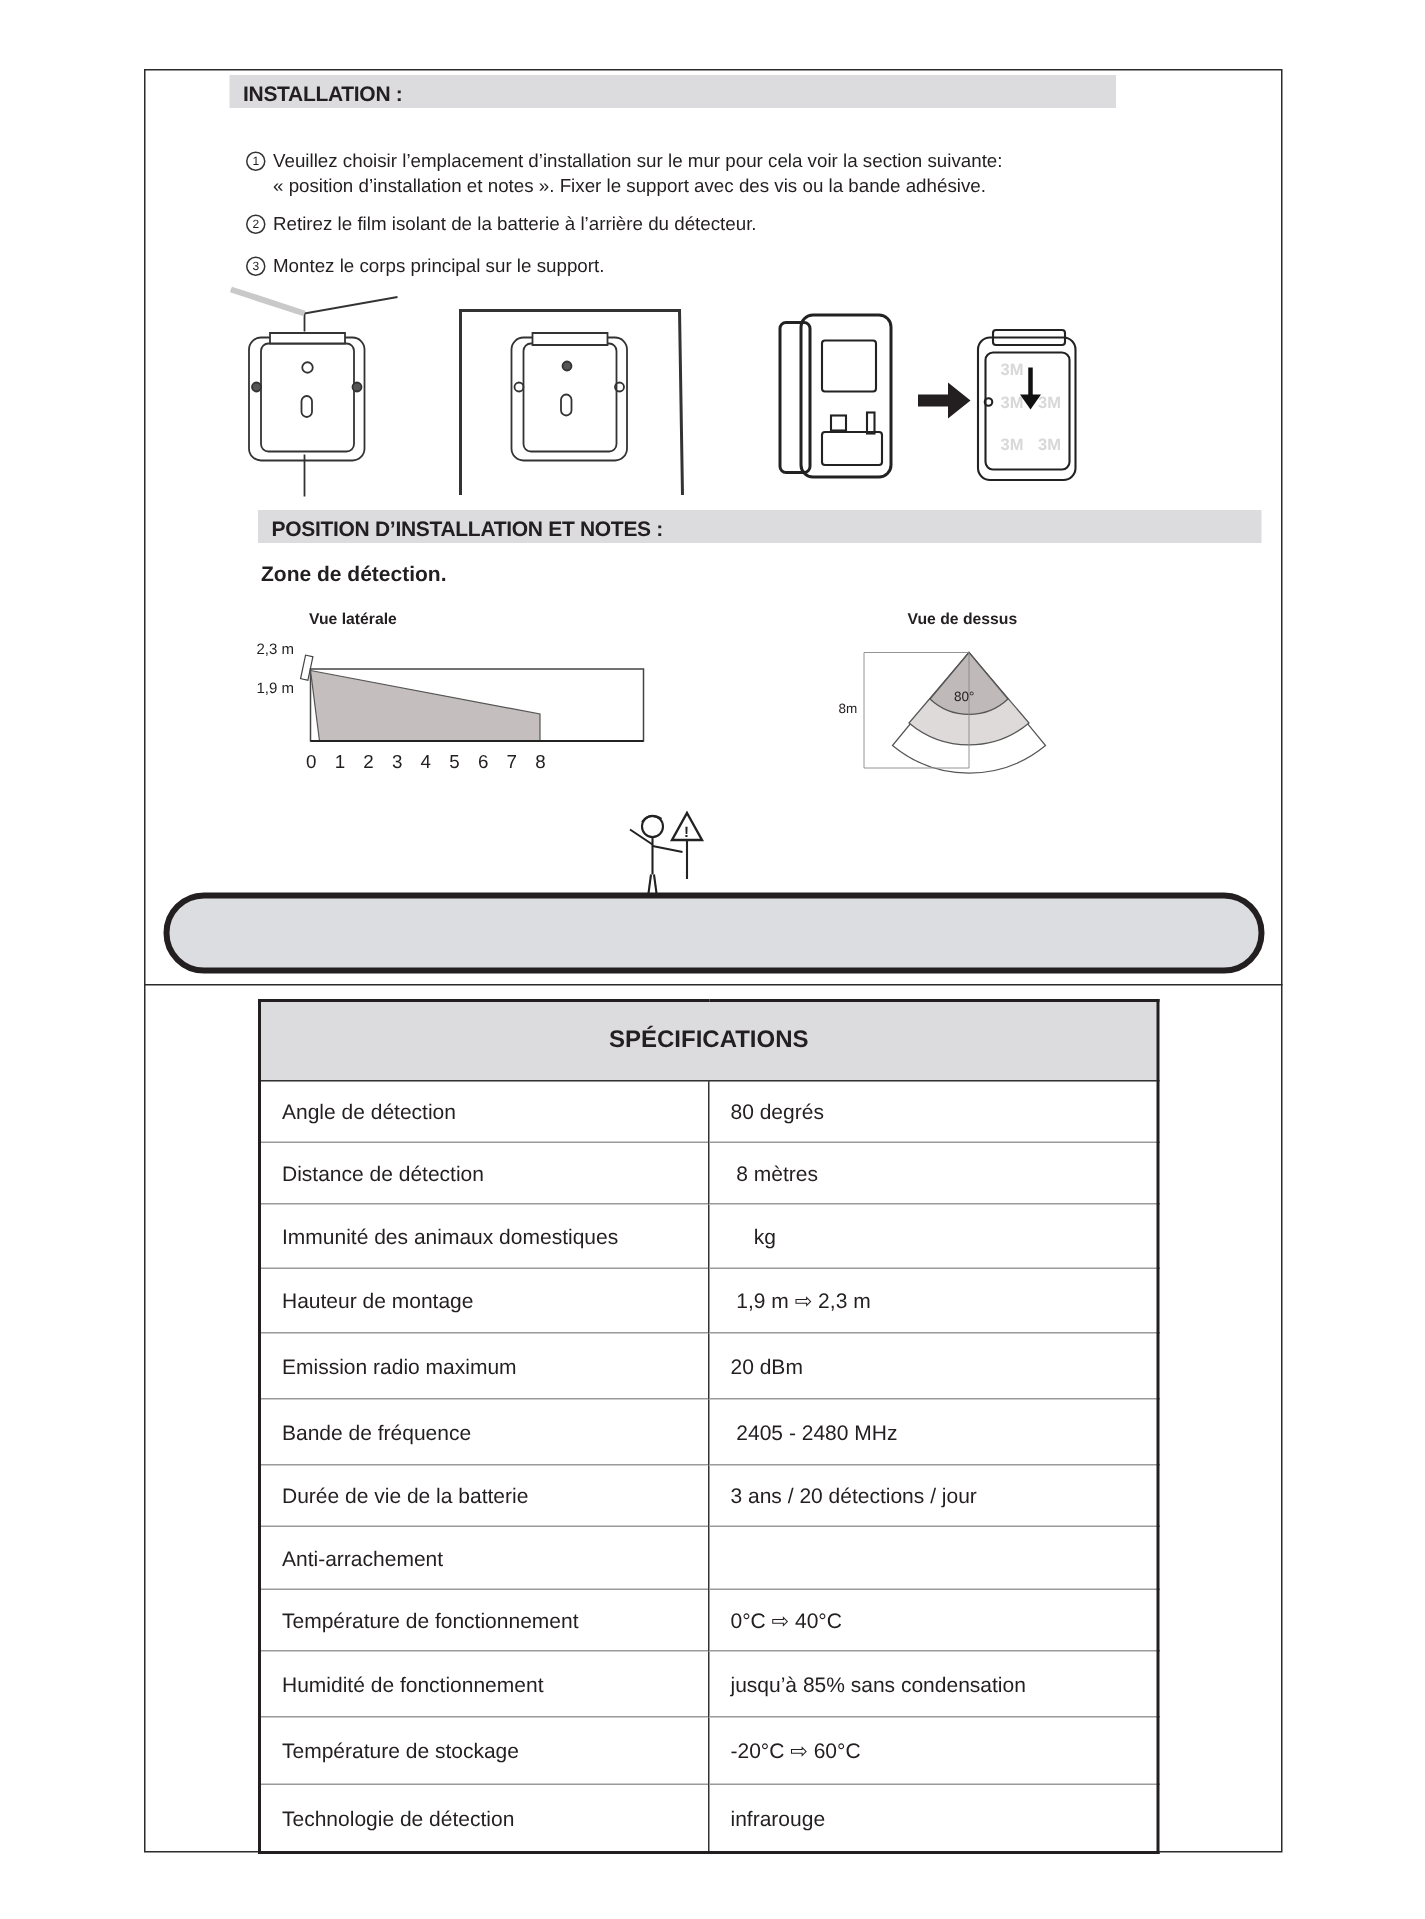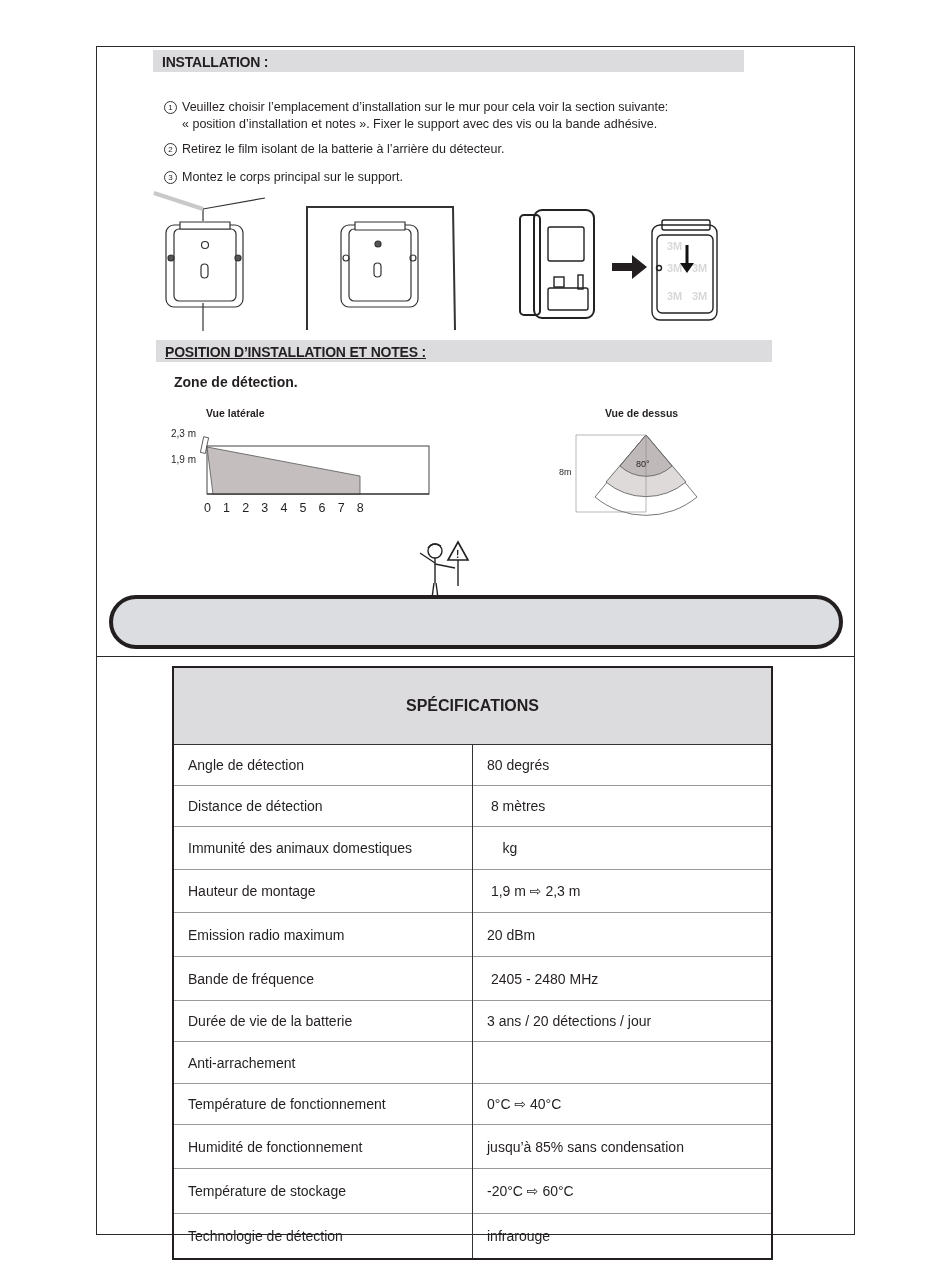--- a/index.html
+++ b/index.html
@@ -5,36 +5,36 @@
   html, body { margin:0; padding:0; background:#ffffff; }
   body { width:950px; height:1279px; position:relative; overflow:hidden;
          font-family:"Liberation Sans", "DejaVu Sans", sans-serif; color:#231f20; }
   .page-border { position:absolute; left:96px; top:46px; width:759px; height:1189px;
                  border:1.5px solid #2b2b2b; box-sizing:border-box; }
   .h-divider { position:absolute; left:96px; top:656px; width:759px; height:0;
                border-top:1.5px solid #2b2b2b; }
   .section-bar { position:absolute; background:#dcdcde; font-weight:bold; font-size:14px;
                  letter-spacing:-0.2px; box-sizing:border-box; padding-left:9px; }
   .bar1 { left:153px; top:50px; width:591px; height:22px; line-height:24px; }
-  .bar2 { left:156px; top:340px; width:616px; height:22px; line-height:25px;text-decoration:underline; }
+  .bar2 { left:172px; top:340px; width:669px; height:22px; line-height:25px; }
   .step { position:absolute; left:164px; font-size:12.5px; line-height:17px; }
   .step .num { display:inline-block; width:11px; height:11px; border:1px solid #333; border-radius:50%;
                font-size:8px; line-height:11px; text-align:center; margin-right:5px; vertical-align:1px; }
   .step .cont { display:block; padding-left:18px; }
   .zone-title { position:absolute; left:174px; top:374px; font-weight:bold; font-size:14px; }
   .view-label { position:absolute; font-size:10.5px; font-weight:bold; }
   .small-lbl { position:absolute; font-size:10px; }
   .tick { position:absolute; top:501px; font-size:12.5px; }
   svg { position:absolute; overflow:visible; }
   .warning-pill { position:absolute; left:109px; top:595px; width:734px; height:54px;
                   background:#dcdde1; border:4px solid #231f20; border-radius:28px; box-sizing:border-box; }
   table.spec { position:absolute; left:172px; top:666px; width:601px; border-collapse:collapse;
                border:2px solid #231f20; font-size:14px; }
   table.spec th { background:#dcdcde; height:44px; font-size:16px; font-weight:bold; text-align:center;
-                  border-bottom:1.5px solid #333; padding:16px; }
+                  border-bottom:1.5px solid #333; padding:4px; }
   table.spec td { height:40px; padding:0 0 0 14px; border-top:1.5px solid #9a9a9a; vertical-align:middle; }
   table.spec td.lbl { width:284px; border-right:1.5px solid #333; }
   table.spec tr.first td { border-top:1.5px solid #333; }
 </style>
 </head>
 <body>
 
 <div class="page-border"></div>
 <div class="h-divider"></div>
 

